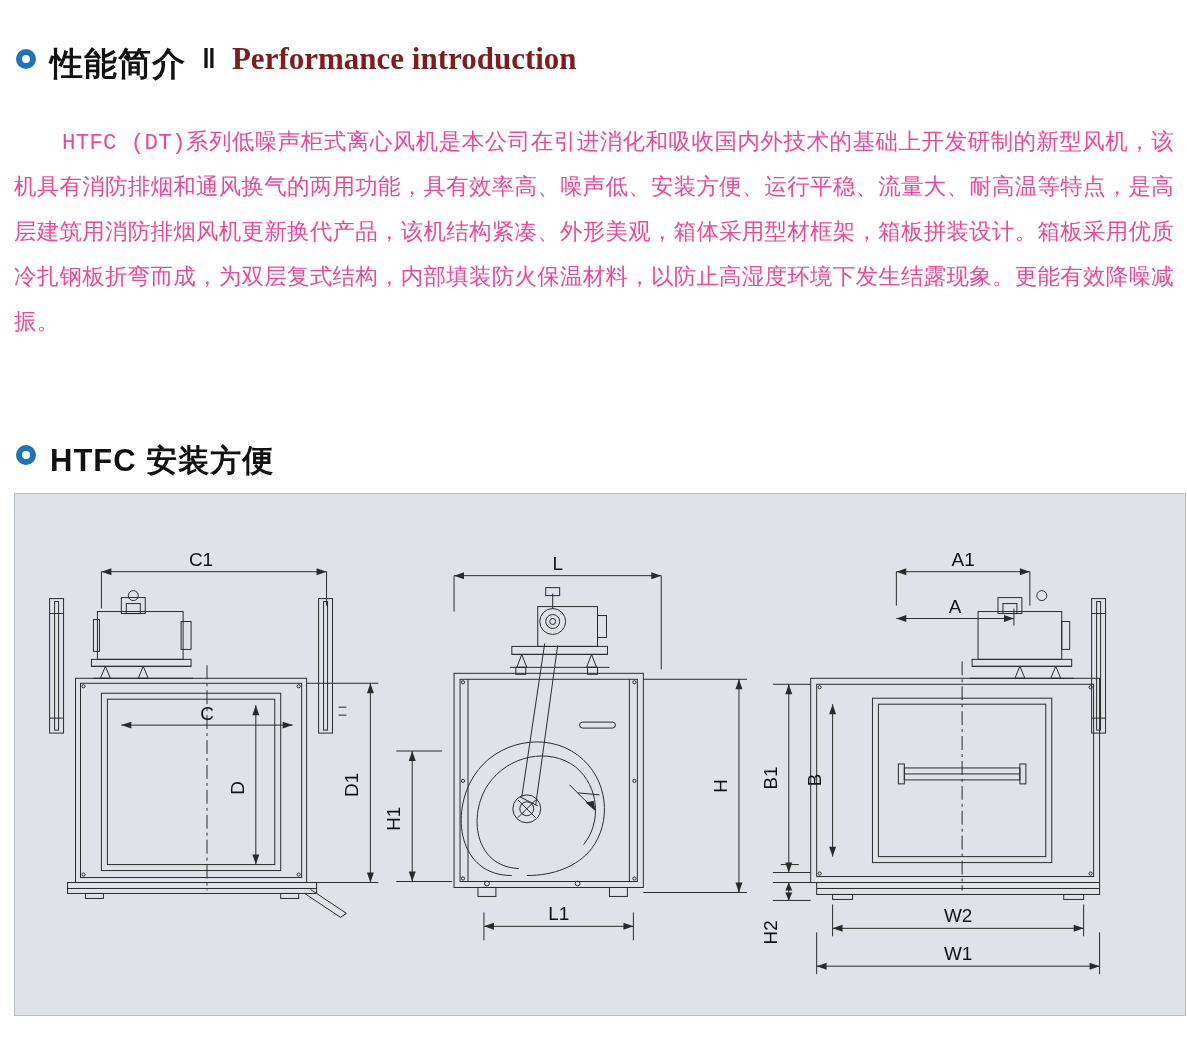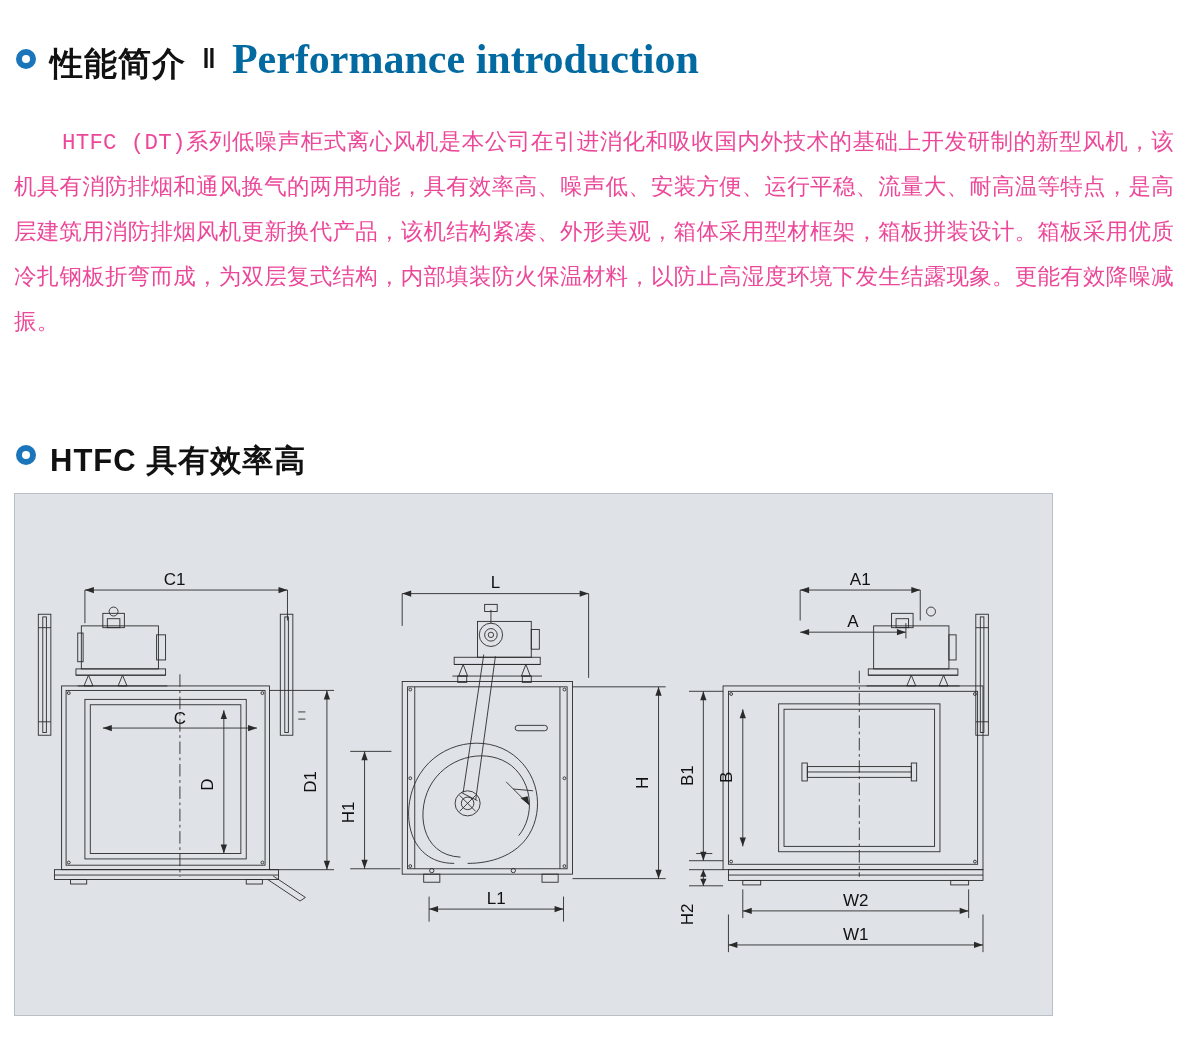--- a/index.html
+++ b/index.html
@@ -48,23 +48,23 @@
     white-space: nowrap;
     margin-top: 12px;
   }
   .head-sep {
     font-size: 28px;
     font-weight: bold;
     color: #111;
     margin: 0 2px;
   }
   .head-en {
-    font-size: 42px;
+    font-size: 31px;
     font-weight: bold;
-    color: #0369a1;
+    color: #7f1d1d;
     font-family: "Liberation Serif", serif;
     white-space: nowrap;
   }
 
   #heading-performance {
     position: absolute;
     left: 16px;
     top: 30px;
   }
   #heading-structure {
@@ -89,21 +89,21 @@
     color: #ec4899;
     letter-spacing: 0.2px;
     font-family: Liberation Mono, monospace;
   }
 
   
   #diagram-panel {
     position: absolute;
     left: 14px;
     top: 493px;
-    width: 1039px;
+    width: 1172px;
     height: 523px;
     background: #dfe3e8;
     border: 1px solid #b9bfc6;
     box-sizing: border-box;
   }
   #diagram-svg {
     display: block;
     width: 100%;
     height: 100%;
   }
@@ -120,21 +120,21 @@
   <span class="bullet"></span>
   <span class="head-cn">性能简介</span>
   <span class="head-sep">‖</span>
   <span class="head-en">Performance introduction</span>
 </div>
 
 <p id="intro-paragraph">HTFC (DT)系列低噪声柜式离心风机是本公司在引进消化和吸收国内外技术的基础上开发研制的新型风机，该机具有消防排烟和通风换气的两用功能，具有效率高、噪声低、安装方便、运行平稳、流量大、耐高温等特点，是高层建筑用消防排烟风机更新换代产品，该机结构紧凑、外形美观，箱体采用型材框架，箱板拼装设计。箱板采用优质冷扎钢板折弯而成，为双层复式结构，内部填装防火保温材料，以防止高湿度环境下发生结露现象。更能有效降噪减振。</p>
 
 <div class="section-head" id="heading-structure">
   <span class="bullet"></span>
-  <span class="head-cn">HTFC 具有效率高</span>
+  <span class="head-cn">HTFC 安装方便</span>
 </div>
 
 <div id="diagram-panel">
   <svg id="diagram-svg" viewBox="0 0 1157 523">
     <g fill="none" stroke="#2a2a2a" stroke-width="1" stroke-linecap="butt">
 
       <g>
 
         <rect x="26" y="105" width="14" height="135"></rect>
         <rect x="31" y="108" width="4" height="129"></rect>

